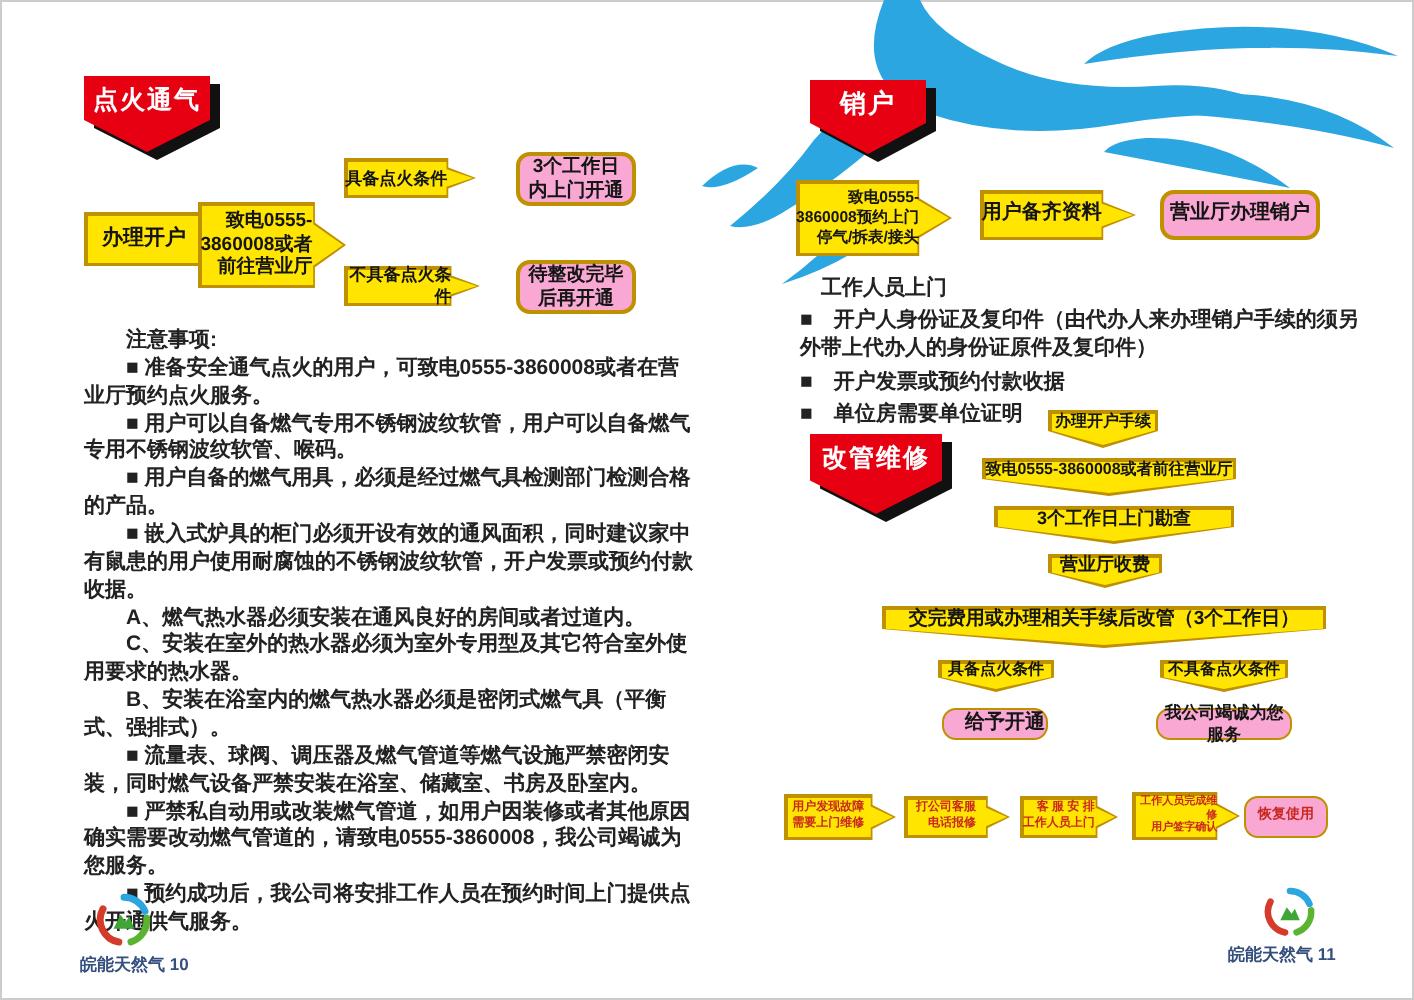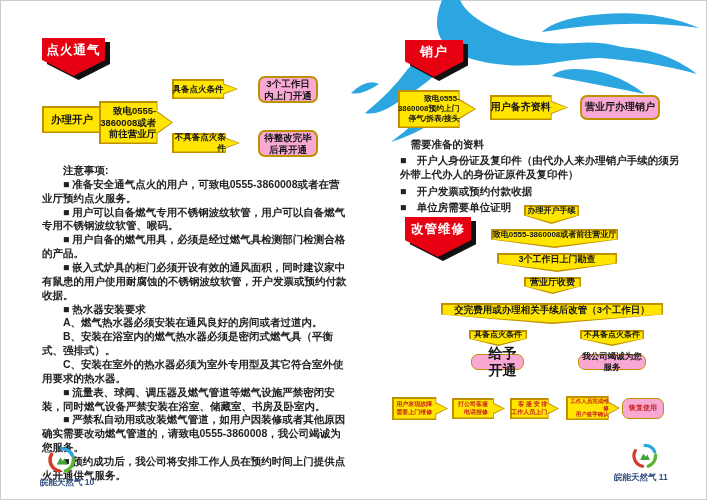--- a/index.html
+++ b/index.html
@@ -96,24 +96,23 @@
 
   <div class="rbox" style="left:258px;top:130px;width:60px;height:27px;font-size:9.5px;">待整改完毕
 后再开通</div>
 
   <div class="notes" style="position:absolute;left:42px;top:164px;width:306px;">
     <p>注意事项:</p>
     <p>■ 准备安全通气点火的用户，可致电0555-3860008或者在营业厅预约点火服务。</p>
     <p>■ 用户可以自备燃气专用不锈钢波纹软管，用户可以自备燃气专用不锈钢波纹软管、喉码。</p>
     <p>■ 用户自备的燃气用具，必须是经过燃气具检测部门检测合格的产品。</p>
     <p>■ 嵌入式炉具的柜门必须开设有效的通风面积，同时建议家中有鼠患的用户使用耐腐蚀的不锈钢波纹软管，开户发票或预约付款收据。</p>
-    <p>■ 热水器安装要求</p>
     <p>A、燃气热水器必须安装在通风良好的房间或者过道内。</p>
+    <p>C、安装在室外的热水器必须为室外专用型及其它符合室外使用要求的热水器。</p>
     <p>B、安装在浴室内的燃气热水器必须是密闭式燃气具（平衡式、强排式）。</p>
-    <p>C、安装在室外的热水器必须为室外专用型及其它符合室外使用要求的热水器。</p>
     <p>■ 流量表、球阀、调压器及燃气管道等燃气设施严禁密闭安装，同时燃气设备严禁安装在浴室、储藏室、书房及卧室内。</p>
     <p>■ 严禁私自动用或改装燃气管道，如用户因装修或者其他原因确实需要改动燃气管道的，请致电0555-3860008，我公司竭诚为您服务。</p>
     <p>■ 预约成功后，我公司将安排工作人员在预约时间上门提供点火开通供气服务。</p>
   </div>
 
   <svg style="position:absolute;left:48px;top:446px;width:28px;height:28px;" viewBox="0 0 32 32">
     <path d="M16,3 a13,13 0 0 1 12,8" stroke="#2CA6E0" stroke-width="4" fill="none" stroke-linecap="round"></path>
     <path d="M29,15 a13,13 0 0 1 -9,13.5" stroke="#5BB431" stroke-width="4" fill="none" stroke-linecap="round"></path>
     <path d="M13,28.6 a13,13 0 0 1 -9,-19" stroke="#D43B2A" stroke-width="4" fill="none" stroke-linecap="round"></path>
     <path d="M10,21 l4,-8 3,4 2,-3 3,7 z" fill="#3FA535"></path>
@@ -136,21 +135,21 @@
 
   <div class="poly arrow" style="left:490px;top:95px;width:78px;height:25px;">
     <div class="bg"></div>
       <div class="fg"></div>
     <div class="tx" style="font-size:10px;">用户备齐资料</div>
   </div>
 
   <div class="rbox" style="left:580px;top:95px;width:80px;height:25px;font-size:10px;">营业厅办理销户</div>
 
   <div class="mats" style="position:absolute;left:400px;top:137px;width:282px;">
-    <p class="t">需要准备的资料</p>
+    <p class="t">工作人员上门</p>
     <p>■　开户人身份证及复印件（由代办人来办理销户手续的须另外带上代办人的身份证原件及复印件）</p>
     <p>■　开户发票或预约付款收据</p>
     <p>■　单位房需要单位证明</p>
   </div>
 
   <div class="flag" style="left:405px;top:217px;width:66px;height:40px;">
     <div class="sh"></div>
     <div class="rd"></div>
     <div class="tx" style="font-size:12.5px;">改管维修</div>
   </div>
@@ -190,21 +189,21 @@
       <div class="fg"></div>
     <div class="tx" style="font-size:8px;">具备点火条件</div>
   </div>
 
   <div class="poly pennant" style="left:580px;top:330px;width:64px;height:16px;">
     <div class="bg"></div>
       <div class="fg"></div>
     <div class="tx" style="font-size:8px;">不具备点火条件</div>
   </div>
 
-  <div class="rbox" style="left:471px;top:354px;width:53px;height:16px;font-size:14px;border-width:1.5px;padding-left:10px;">给予开通</div>
+  <div class="rbox" style="left:471px;top:354px;width:53px;height:16px;font-size:10px;border-width:1.5px;padding-left:10px;">给予开通</div>
 
   <div class="rbox" style="left:578px;top:354px;width:68px;height:16px;font-size:8.5px;border-width:1.5px;">我公司竭诚为您服务</div>
 
   <div class="poly arrow" style="left:392px;top:397px;width:56px;height:23px;">
     <div class="bg"></div>
       <div class="fg"></div>
     <div class="tx steptx" style="font-size:6px;">用户发现故障
 需要上门维修</div>
   </div>
   <div class="poly arrow" style="left:452px;top:398px;width:53px;height:21px;">

